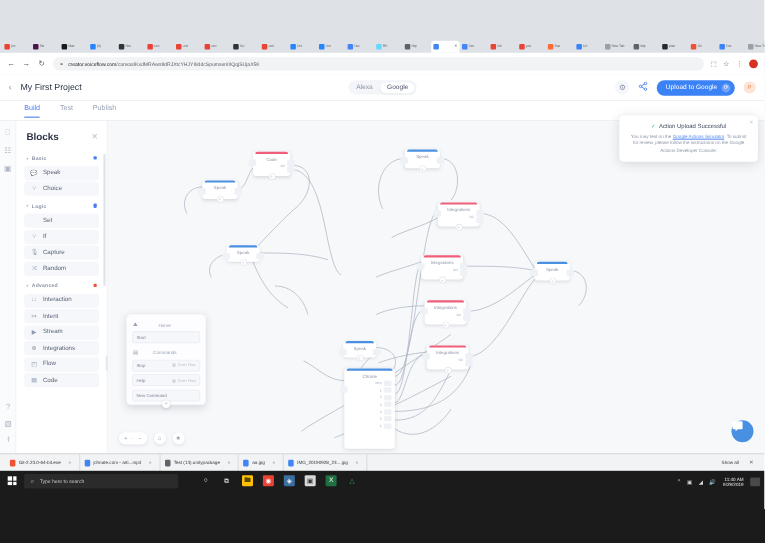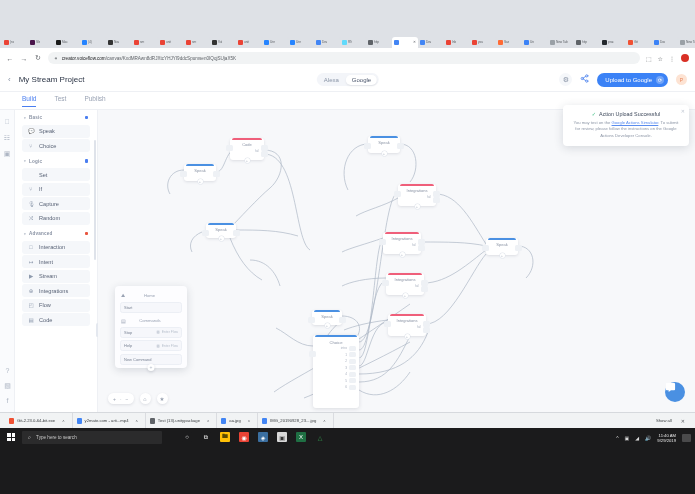--- a/index.html
+++ b/index.html
@@ -336,21 +336,21 @@
     <span class="tbicon">⬚</span>
     <span class="tbicon">☆</span>
     <span class="tbicon">⋮</span>
     <span id="profile-pill"></span>
   </div>
 
   <div id="vf-app">
 
     <div id="vf-header">
       <span id="back-chevron">‹</span>
-      <span id="project-title">My Stream Project</span>
+      <span id="project-title">My First Project</span>
       <div id="platform-toggle">
         <span class="ptog">Alexa</span>
         <span class="ptog sel">Google</span>
       </div>
       <div id="hdr-right">
         <span id="gear-btn">⚙</span>
         <span id="share-btn">
           <svg width="9" height="9" viewBox="0 0 24 24" fill="none" stroke="#5b8def" stroke-width="2.4" stroke-linecap="round">
               <circle cx="18" cy="5" r="3"></circle>
               <circle cx="6" cy="12" r="3"></circle>
@@ -378,20 +378,24 @@
       <span class="rail-ic">☷</span>
       <span class="rail-ic">▣</span>
       <div id="rail-bottom">
         <span class="rail-ic">?</span>
         <span class="rail-ic">▧</span>
         <span class="rail-ic">f</span>
       </div>
     </div>
 
     <div id="blocks-panel">
+      <div id="blocks-head">
+        <span id="blocks-title">Blocks</span>
+        <span id="blocks-close">✕</span>
+      </div>
       <div id="blocks-body">
           <div class="blk-group">
             <span class="caret">▾</span>
             <span>Basic</span>
             <span class="dot" style="background:#4a7ef0"></span>
           </div>
           <div class="blk-item">
             <span class="bi">💬</span>
             <span class="bl">Speak</span>
           </div>

